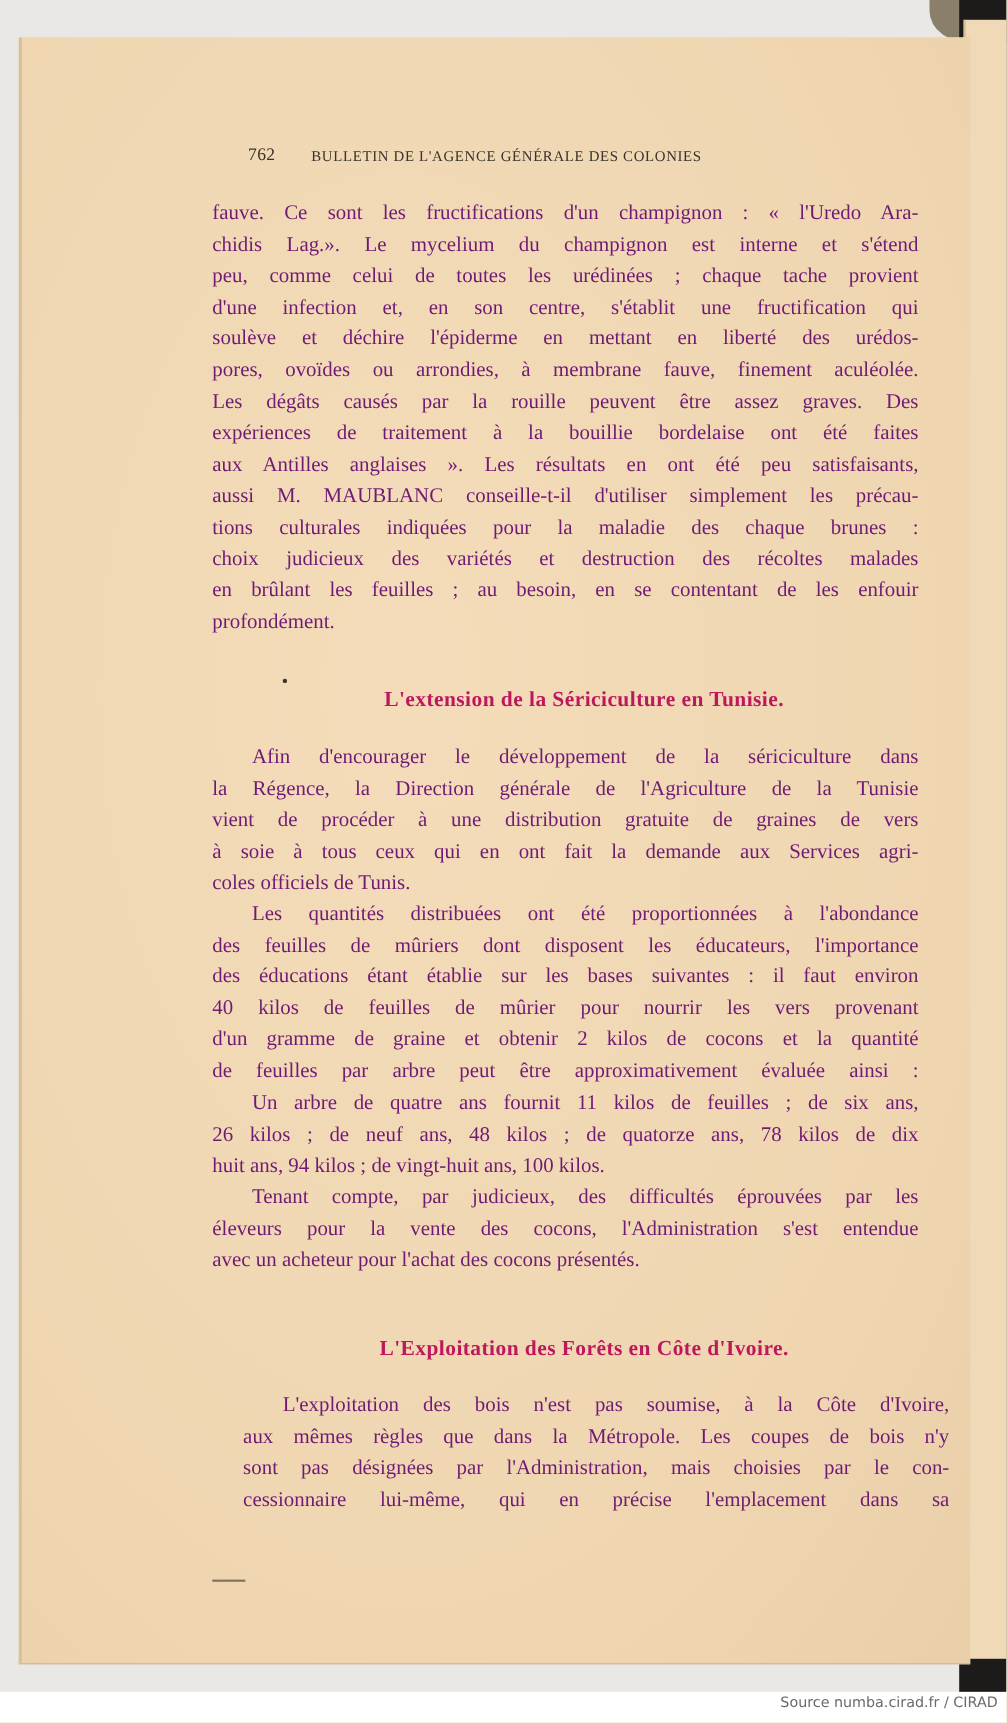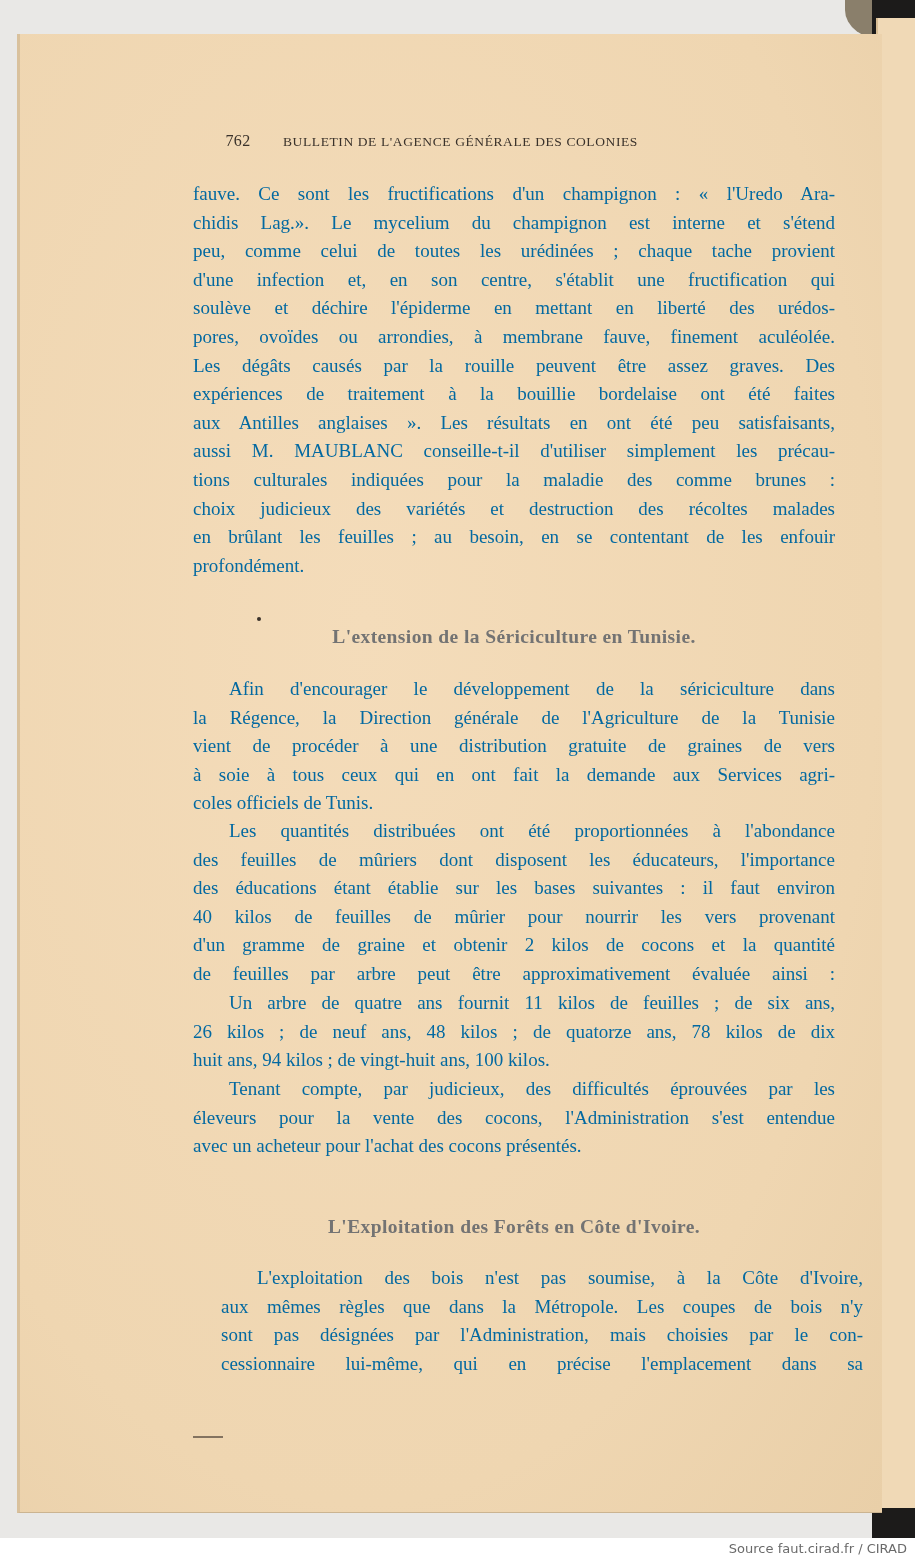--- a/index.html
+++ b/index.html
@@ -35,29 +35,29 @@
   .running-head {
     position:absolute; left:193px; top:132px; width:640px;
     font-size:15px; color:#3a322b; letter-spacing:0.3px;
     display:flex;
     text-align:center;
   }
   .running-head .pagenum { width:90px; font-size:16px; }
   .running-head .title { font-variant:small-caps; text-transform:uppercase; font-size:13.5px; letter-spacing:0.6px; padding-top:2px; }
   .body-text {
     position:absolute; left:193px; width:642px;
-    font-size:19px; line-height:28.6px; color:#0369a1;
+    font-size:19px; line-height:28.6px; color:#701a75;
     text-align:justify;
   }
   .line { display:block; white-space:nowrap; text-align-last:justify; height:28.6px; }
   .line.last { text-align-last:left; }
   .indent { text-indent:36px; }
   .heading {
-    position:absolute; left:193px; width:642px; text-align:center;
-    font-weight:bold; font-size:19.5px; color:#737373; letter-spacing:0.4px;
+    position:absolute; left:210px; width:642px; text-align:center;
+    font-weight:bold; font-size:19.5px; color:#be185d; letter-spacing:0.4px;
   }
   .dot { position:absolute; left:257px; top:617px; width:4px; height:4px; background:#3a322b; border-radius:50%; }
   .footer-dash { position:absolute; left:193px; top:1436px; width:30px; height:2px; background:#55483d; opacity:0.7; }
   .source {
     position:absolute; right:8px; top:1541px;
     font-family:"DejaVu Sans", sans-serif; font-size:13px; color:#6a6a6a;
   }
 </style>
 </head>
 <body>
@@ -78,21 +78,21 @@
   <span class="line">fauve. Ce sont les fructifications d'un champignon : « l'Uredo Ara-</span>
   <span class="line">chidis Lag.». Le mycelium du champignon est interne et s'étend</span>
   <span class="line">peu, comme celui de toutes les urédinées ; chaque tache provient</span>
   <span class="line">d'une infection et, en son centre, s'établit une fructification qui</span>
   <span class="line">soulève et déchire l'épiderme en mettant en liberté des urédos-</span>
   <span class="line">pores, ovoïdes ou arrondies, à membrane fauve, finement aculéolée.</span>
   <span class="line">Les dégâts causés par la rouille peuvent être assez graves. Des</span>
   <span class="line">expériences de traitement à la bouillie bordelaise ont été faites</span>
   <span class="line">aux Antilles anglaises ». Les résultats en ont été peu satisfaisants,</span>
   <span class="line">aussi M. MAUBLANC conseille-t-il d'utiliser simplement les précau-</span>
-  <span class="line">tions culturales indiquées pour la maladie des comme brunes :</span>
+  <span class="line">tions culturales indiquées pour la maladie des chaque brunes :</span>
   <span class="line">choix judicieux des variétés et destruction des récoltes malades</span>
   <span class="line">en brûlant les feuilles ; au besoin, en se contentant de les enfouir</span>
   <span class="line last">profondément.</span>
 </div>
 
 <div class="dot"></div>
 
 <div class="heading" style="top:626px;">L'extension de la Sériciculture en Tunisie.</div>
 
 <div class="body-text" style="top:675px;">
@@ -128,13 +128,13 @@
 
 <div class="body-text" style="top:1264px;margin-left:28px;">
   <span class="line indent">L'exploitation des bois n'est pas soumise, à la Côte d'Ivoire,</span>
   <span class="line">aux mêmes règles que dans la Métropole. Les coupes de bois n'y</span>
   <span class="line">sont pas désignées par l'Administration, mais choisies par le con-</span>
   <span class="line">cessionnaire lui-même, qui en précise l'emplacement dans sa</span>
 </div>
 
 <div class="footer-dash"></div>
 
-<div class="source">Source faut.cirad.fr / CIRAD</div>
+<div class="source">Source numba.cirad.fr / CIRAD</div>
 
 </body></html>

